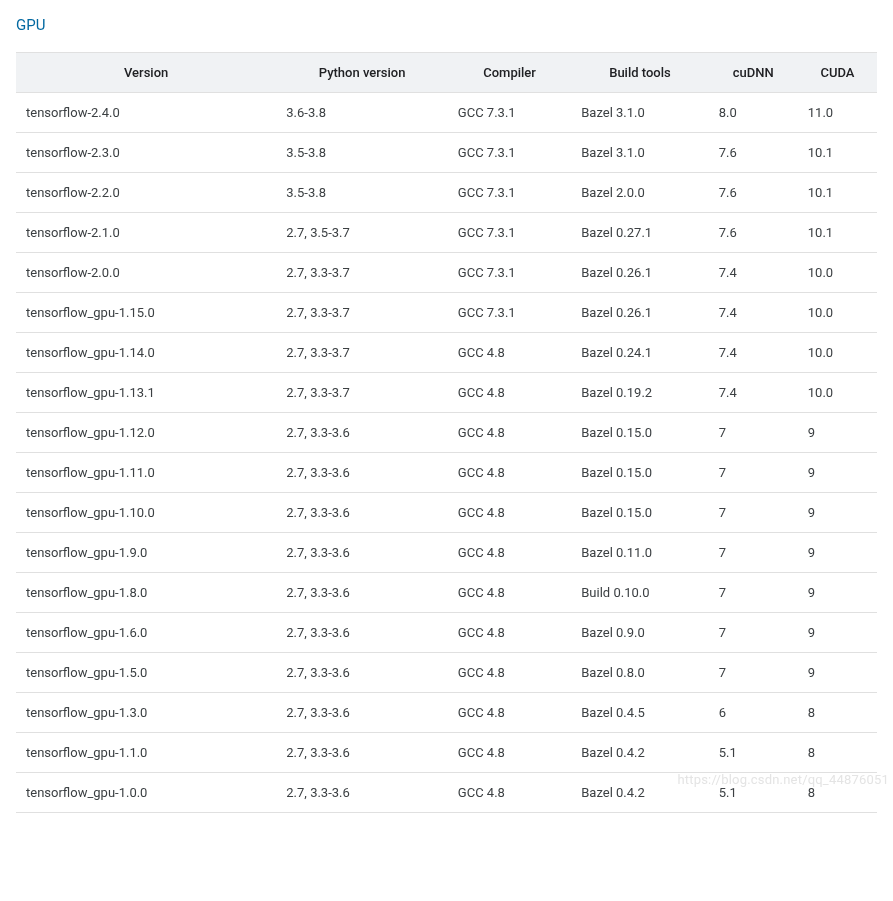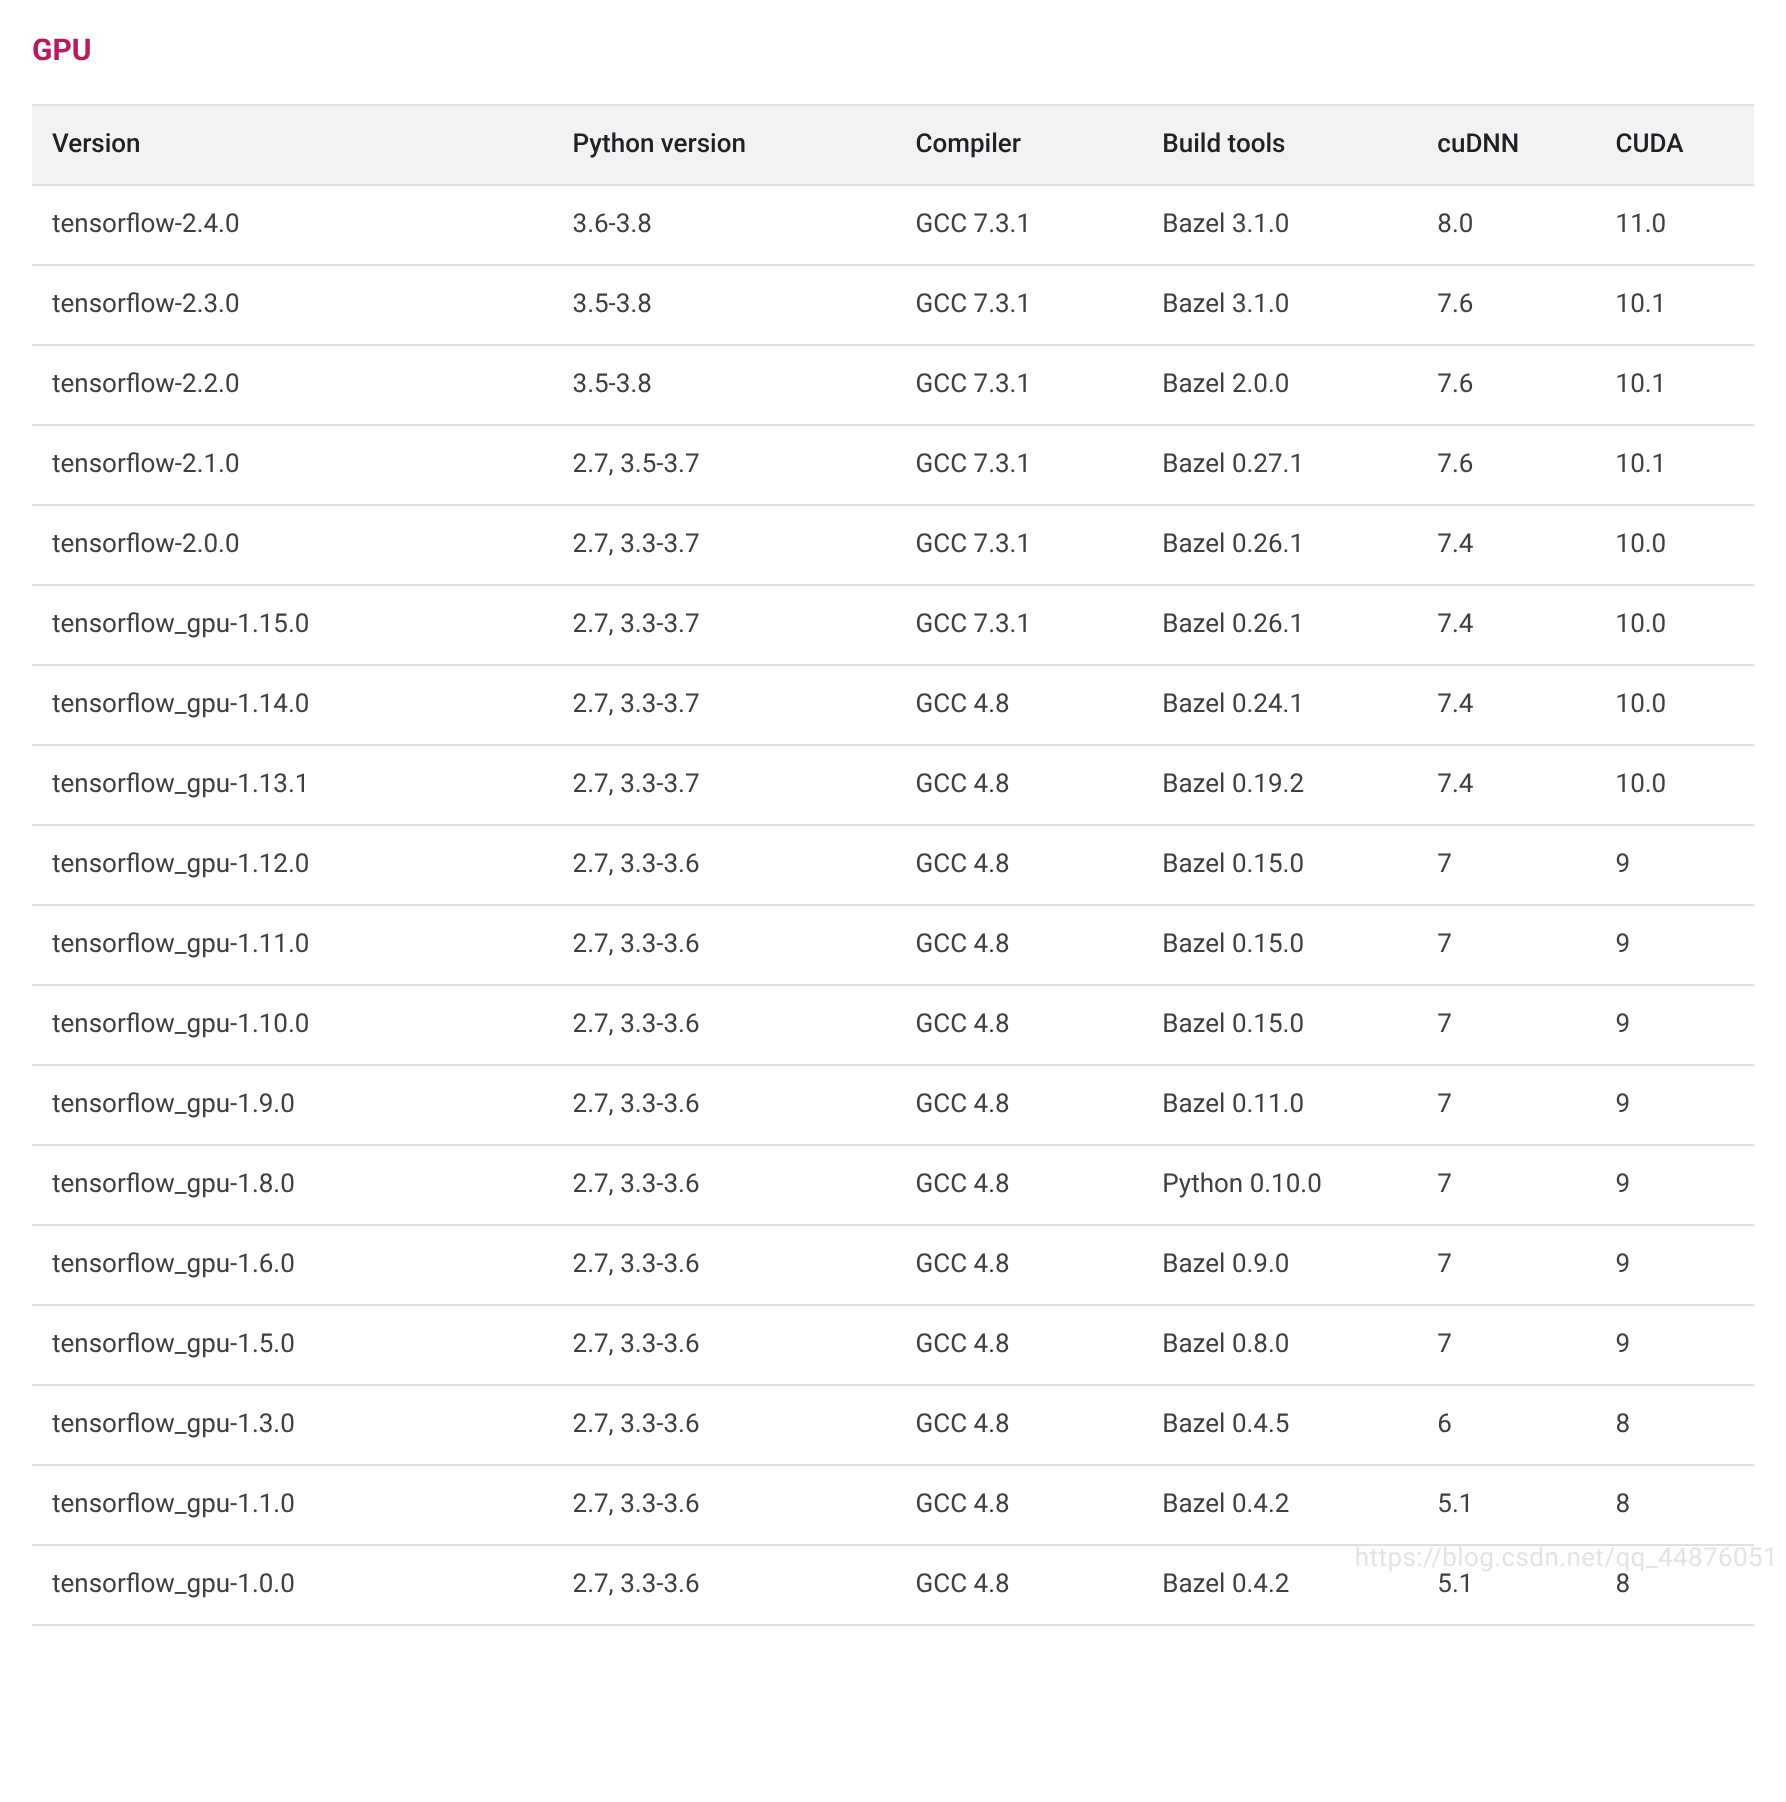--- a/index.html
+++ b/index.html
@@ -7,33 +7,33 @@
     margin: 0;
     padding: 16px;
     font-family: -apple-system, BlinkMacSystemFont, "Segoe UI", Roboto, "Helvetica Neue", Arial, sans-serif;
     background: #ffffff;
     color: #202124;
     width: 893px;
     position: relative;
   }
   .section-title {
     font-size: 15px;
-    font-weight: 700;
-    color: #be185d;
+    font-weight: 400;
+    color: #0369a1;
     margin: 0 0 18px 0;
   }
   table {
     width: 100%;
     border-collapse: collapse;
   }
   thead tr {
     background: #f0f2f4;
   }
   th {
-    text-align: left;
+    text-align: center;
     font-weight: 500;
     font-size: 13px;
     color: #202124;
     padding: 12px 10px;
     border-top: 1px solid #e0e0e0;
     border-bottom: 1px solid #e0e0e0;
   }
   td {
     font-size: 13px;
     color: #3c4043;
@@ -167,21 +167,21 @@
         <td>2.7, 3.3-3.6</td>
         <td>GCC 4.8</td>
         <td>Bazel 0.11.0</td>
         <td>7</td>
         <td>9</td>
       </tr>
       <tr>
         <td>tensorflow_gpu-1.8.0</td>
         <td>2.7, 3.3-3.6</td>
         <td>GCC 4.8</td>
-        <td>Python 0.10.0</td>
+        <td>Build 0.10.0</td>
         <td>7</td>
         <td>9</td>
       </tr>
       <tr>
         <td>tensorflow_gpu-1.6.0</td>
         <td>2.7, 3.3-3.6</td>
         <td>GCC 4.8</td>
         <td>Bazel 0.9.0</td>
         <td>7</td>
         <td>9</td>

